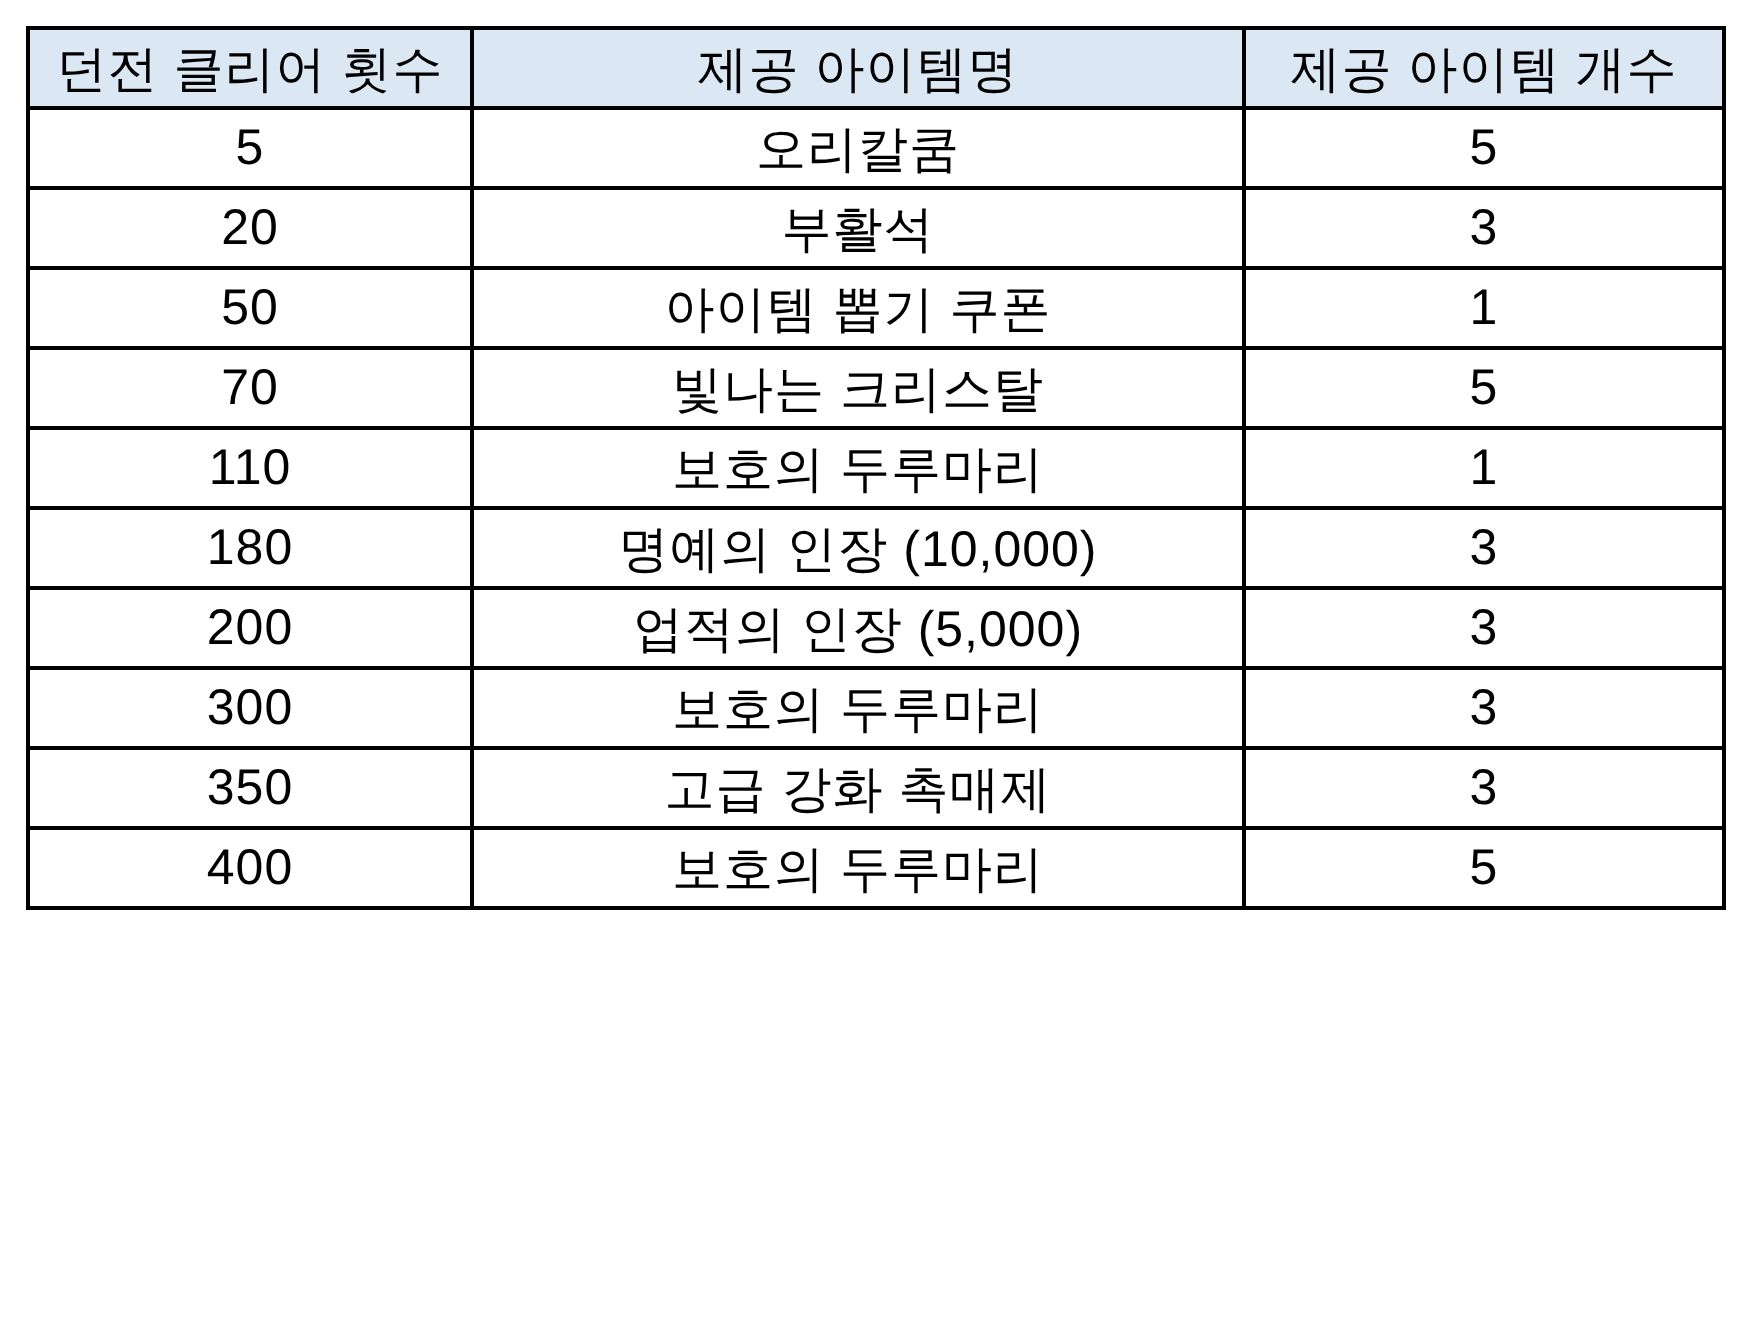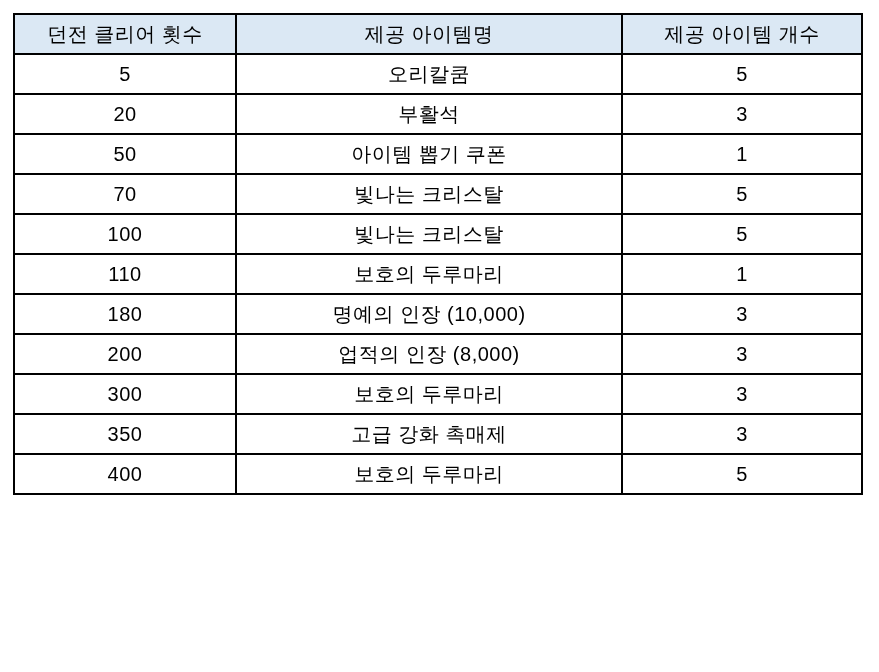--- a/index.html
+++ b/index.html
@@ -27,21 +27,21 @@
     top: 13px;
     width: 848px;
     border-collapse: collapse;
     table-layout: fixed;
   }
   .reward-table th,
   .reward-table td {
     border: 2px solid var(--border-color);
     text-align: center;
     vertical-align: middle;
-    font-size: 20px;
+    font-size: 25px;
     font-weight: normal;
     height: 40px;
     padding: 0 4px;
     letter-spacing: 0.5px;
     white-space: nowrap;
     overflow: hidden;
   }
   .reward-table thead th {
     background: var(--header-bg);
   }
@@ -80,37 +80,32 @@
         <td>50</td>
         <td>아이템 뽑기 쿠폰</td>
         <td>1</td>
       </tr>
       <tr>
         <td>70</td>
         <td>빛나는 크리스탈</td>
         <td>5</td>
       </tr>
       <tr>
-        <td>100</td>
-        <td>빛나는 크리스탈</td>
-        <td>5</td>
-      </tr>
-      <tr>
         <td>110</td>
         <td>보호의 두루마리</td>
         <td>1</td>
       </tr>
       <tr>
         <td>180</td>
         <td>명예의 인장 (10,000)</td>
         <td>3</td>
       </tr>
       <tr>
         <td>200</td>
-        <td>업적의 인장 (8,000)</td>
+        <td>업적의 인장 (5,000)</td>
         <td>3</td>
       </tr>
       <tr>
         <td>300</td>
         <td>보호의 두루마리</td>
         <td>3</td>
       </tr>
       <tr>
         <td>350</td>
         <td>고급 강화 촉매제</td>

